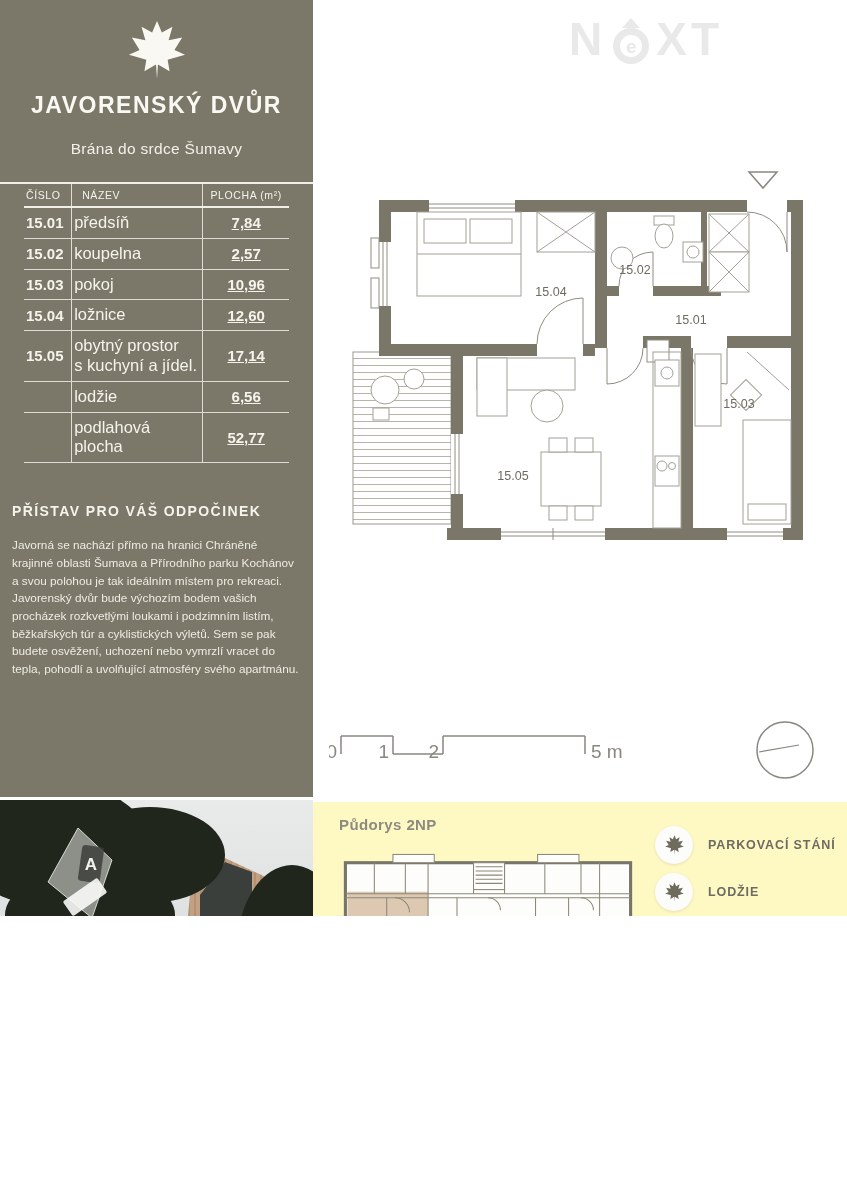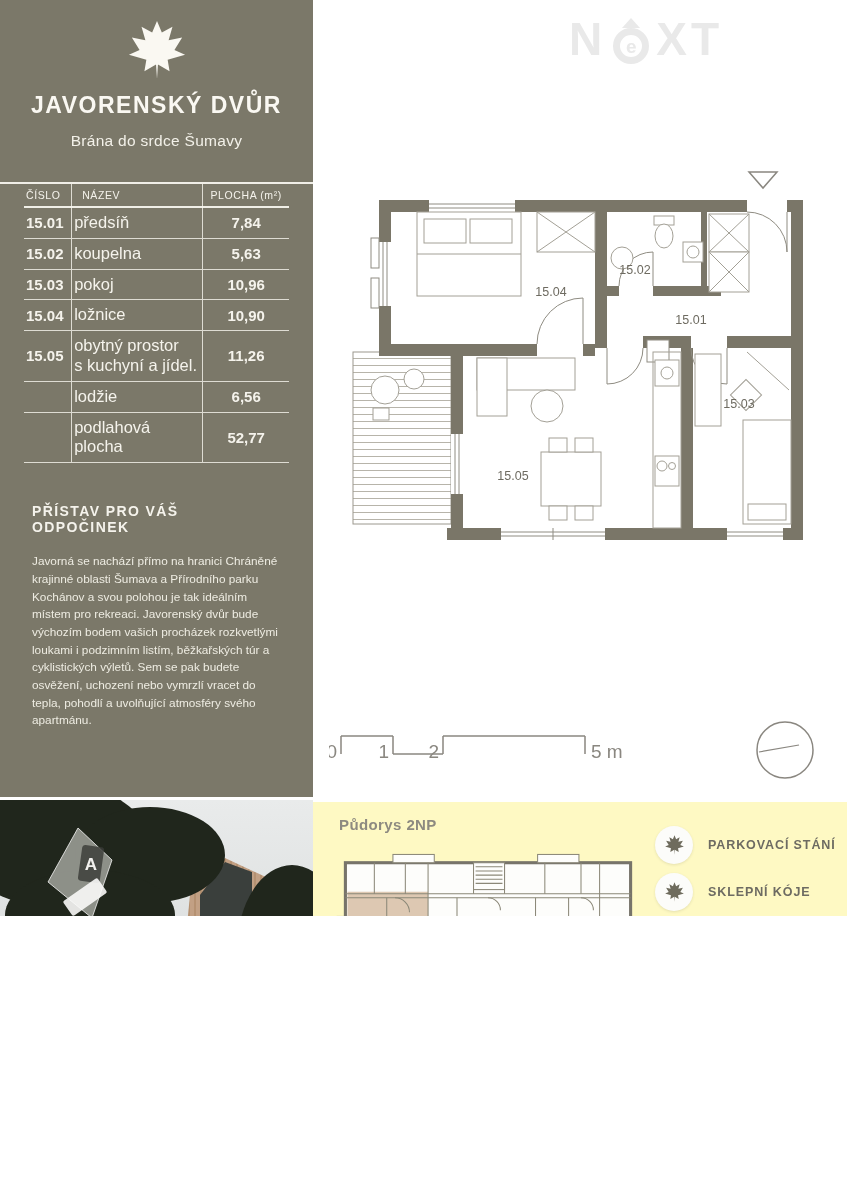--- a/index.html
+++ b/index.html
@@ -3,39 +3,39 @@
 <meta charset="utf-8">
 <style>
   html,body{margin:0;padding:0;background:#ffffff;font-family:"Liberation Sans",sans-serif;}
   .page{position:relative;width:847px;height:916px;background:#ffffff;overflow:hidden;}
 
   
   .sidebar{position:absolute;left:0;top:0;width:313px;height:797px;background:#7b7869;color:#f5f3ec;}
   .brand{height:184px;border-bottom:2px solid rgba(250,248,242,.92);text-align:center;padding-top:20px;box-sizing:border-box;}
   .brand-leaf{width:64px;height:60px;fill:#faf8f2;}
   .brand-title{font-size:23px;font-weight:bold;letter-spacing:1.5px;color:#faf8f2;margin-top:8px;}
-  .brand-tagline{font-size:15.5px;letter-spacing:.3px;color:#f3f1e9;margin-top:13px;}
+  .brand-tagline{font-size:15.5px;letter-spacing:.3px;color:#f3f1e9;margin-top:21px;}
 
   .unit-section{padding:0 24px;}
   .unit-title{font-size:23px;font-weight:bold;color:#f7f5ee;margin:34px 0 18px;letter-spacing:.3px;}
 
   table.areas{border-collapse:collapse;width:265px;color:#f5f3ec;}
   table.areas td,table.areas th{padding:5px 2px;vertical-align:middle;}
   table.areas tr{border-bottom:1px solid rgba(247,245,238,.8);}
   table.areas tr.head{border-bottom:2px solid rgba(247,245,238,.95);}
   table.areas tr.sum1{border-top:3px solid rgba(247,245,238,.95);}
   table.areas td:nth-child(2),table.areas th:nth-child(2),
   table.areas td:nth-child(3),table.areas th:nth-child(3){border-left:1px solid rgba(247,245,238,.8);}
   th.h{font-size:10.5px;font-weight:normal;letter-spacing:.6px;text-align:left;padding:8px 2px;}
   th.h.ha{text-align:center;}
   td.num{width:44px;font-size:15px;font-weight:bold;}
   td.nm{width:134px;font-size:16.5px;padding-left:10px;white-space:pre-line;line-height:1.2;}
-  td.ar{width:87px;font-size:15px;font-weight:bold;text-align:center;}
-
-  .promo{padding:0 32px;margin-top:40px;}
+  td.ar{width:87px;font-size:15px;font-weight:bold;text-align:center;text-decoration:underline;}
+
+  .promo{padding:0 12px;margin-top:40px;}
   .promo-h{font-size:14px;font-weight:bold;letter-spacing:1.4px;color:#f5f3ec;}
   .promo-p{margin-top:18px;font-size:11.8px;line-height:1.5;color:#eeece2;}
 
   
   .main{position:absolute;left:313px;top:0;width:534px;height:800px;background:#ffffff;}
   .next-logo{position:absolute;left:256px;top:16px;display:flex;align-items:flex-start;gap:7px;color:#e9e9e9;font-weight:bold;}
   .next-n,.next-xt{font-size:46px;line-height:1;letter-spacing:4px;}
   .e-badge{position:relative;width:22px;height:22px;border:7px solid #e9e9e9;border-radius:50%;display:flex;align-items:center;justify-content:center;margin-top:12px;}
   .e-badge .letter{font-size:19px;color:#e9e9e9;font-weight:bold;line-height:1;}
   .caret{position:absolute;top:-17px;left:50%;transform:translateX(-50%);width:0;height:0;
@@ -93,37 +93,37 @@
           <th class="h ha">PLOCHA (m²)</th>
         </tr>
         <tr>
           <td class="num">15.01</td>
           <td class="nm">předsíň</td>
           <td class="ar">7,84</td>
         </tr>
         <tr>
           <td class="num">15.02</td>
           <td class="nm">koupelna</td>
-          <td class="ar">5,63</td>
+          <td class="ar">2,57</td>
         </tr>
         <tr>
           <td class="num">15.03</td>
           <td class="nm">pokoj</td>
           <td class="ar">10,96</td>
         </tr>
         <tr>
           <td class="num">15.04</td>
           <td class="nm">ložnice</td>
-          <td class="ar">10,90</td>
+          <td class="ar">12,60</td>
         </tr>
         <tr>
           <td class="num">15.05</td>
           <td class="nm">obytný prostor
 s kuchyní a jídel.</td>
-          <td class="ar">11,26</td>
+          <td class="ar">17,14</td>
         </tr>
         <tr>
           <td class="num"></td>
           <td class="nm">lodžie</td>
           <td class="ar">6,56</td>
         </tr>
         <tr>
           <td class="num"></td>
           <td class="nm">podlahová plocha</td>
           <td class="ar">52,77</td>
@@ -442,28 +442,20 @@
             </svg>
           </span>
         <span class="amenity-label">PARKOVACÍ STÁNÍ</span>
       </div>
       <div class="amenity">
         <span class="badge">
             <svg viewBox="0 0 64 62">
               <use href="#leaf"></use>
             </svg>
           </span>
-        <span class="amenity-label">SKLEPNÍ KÓJE</span>
-      </div>
-      <div class="amenity">
-        <span class="badge">
-            <svg viewBox="0 0 64 62">
-              <use href="#leaf"></use>
-            </svg>
-          </span>
         <span class="amenity-label">LODŽIE</span>
       </div>
     </div>
 
     <svg class="corner-leaf" viewBox="0 0 64 62">
         <use href="#leaf"></use>
       </svg>
   </div>
 
 </div>

